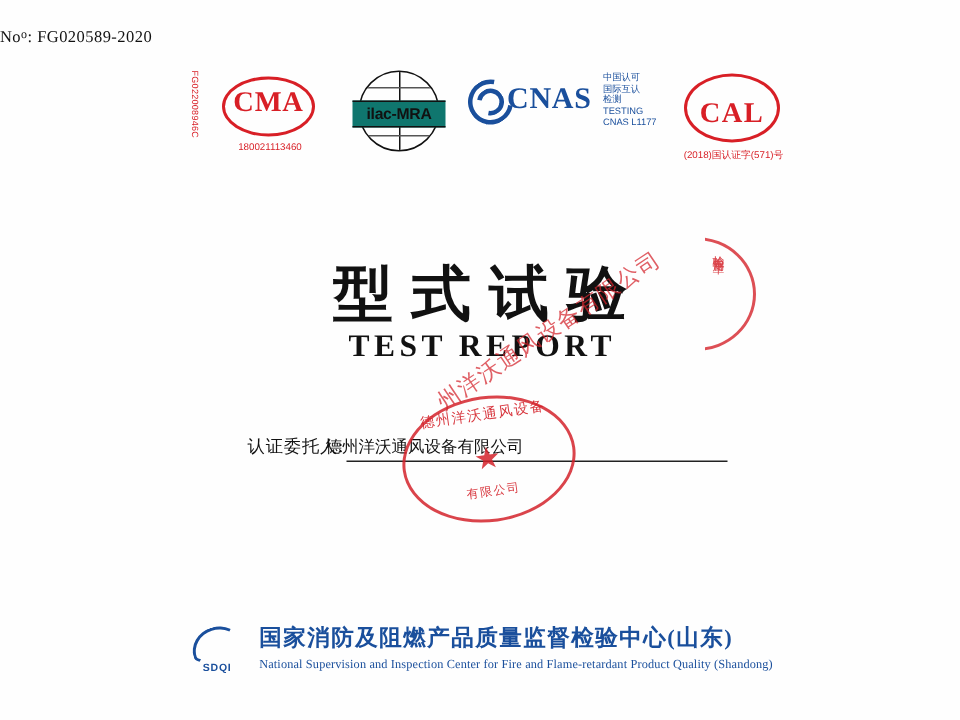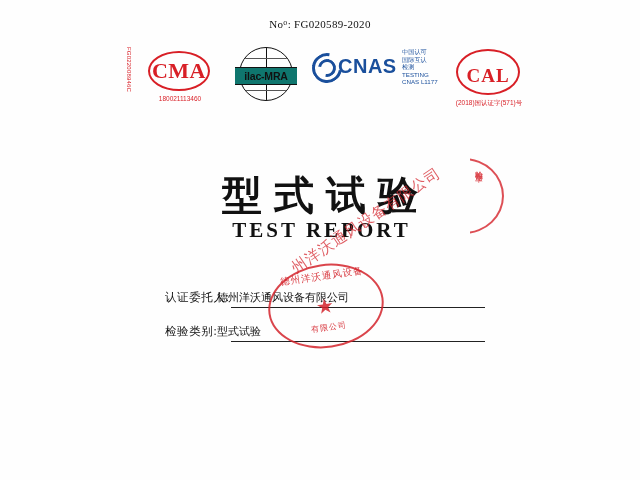--- a/index.html
+++ b/index.html
@@ -21,21 +21,20 @@
     height: 480px;
     background: #fefefe;
   }
 
   
   .report-no {
     position: absolute;
     top: 18px;
     left: 0;
     width: 640px;
-    text-align: center;
     font-size: 11px;
     letter-spacing: 0.3px;
     color: #111;
     font-family: "Liberation Serif", serif;
   }
   .report-no .sup {
     font-size: 8px;
     vertical-align: 0.35em;
   }
 
@@ -67,21 +66,21 @@
     box-sizing: border-box;
   }
   .logo-cma .cma-text {
     position: absolute;
     left: 8px;
     top: 13px;
     width: 62px;
     text-align: center;
     font-family: "Liberation Serif", serif;
     font-weight: bold;
-    font-size: 22px;
+    font-size: 19px;
     color: #d81f26;
     letter-spacing: 0.5px;
   }
   .logo-cma .cma-num {
     position: absolute;
     left: -2px;
     top: 50px;
     width: 84px;
     text-align: center;
     font-size: 6.5px;
@@ -182,21 +181,21 @@
     border: 3px solid #1a4f9c;
     border-radius: 50%;
     border-left-color: transparent;
     transform: rotate(-35deg);
     box-sizing: border-box;
   }
   .logo-cnas .cnas-text {
     position: absolute;
     left: 26px;
     top: 4px;
-    font-family: Liberation Sans, sans-serif;
+    font-family: Liberation Serif, serif;
     font-weight: bold;
     font-size: 20px;
     color: #1a4f9c;
     letter-spacing: 0.5px;
   }
   .logo-cnas-cn {
     position: absolute;
     left: 272px;
     top: 3px;
     font-size: 6.2px;
@@ -527,31 +526,36 @@
 
   <div class="fields">
 
     <div class="field-row">
       <span class="field-label">认证委托人:</span>
       <span class="field-value">德州洋沃通风设备有限公司</span>
       <span class="field-line"></span>
     </div>
 
 
-    <div class="field-row">
-      <span class="field-label">检验类别:</span>
-      <span class="field-value">型式试验</span>
-      <span class="field-line"></span>
-    </div>
 
   </div>
 
   <div class="stamp-center">
     <div class="oval"></div>
     <div class="top-text">德州洋沃通风设备</div>
     <div class="star">★</div>
     <div class="bot-text">有限公司</div>
   </div>
 
   <div class="stamp-diag">州洋沃通风设备有限公司</div>
 
+  <div class="footer">
+    <div class="footer-inner">
+      <div class="sdqi-logo">
+        <div class="swoosh"></div>
+        <div class="sdqi-text">SDQI</div>
+      </div>
+      <div class="footer-cn">国家消防及阻燃产品质量监督检验中心(山东)</div>
+      <div class="footer-en">National Supervision and Inspection Center for Fire and Flame-retardant Product Quality (Shandong)</div>
+    </div>
+  </div>
 
 </div>
 
 </body></html>

